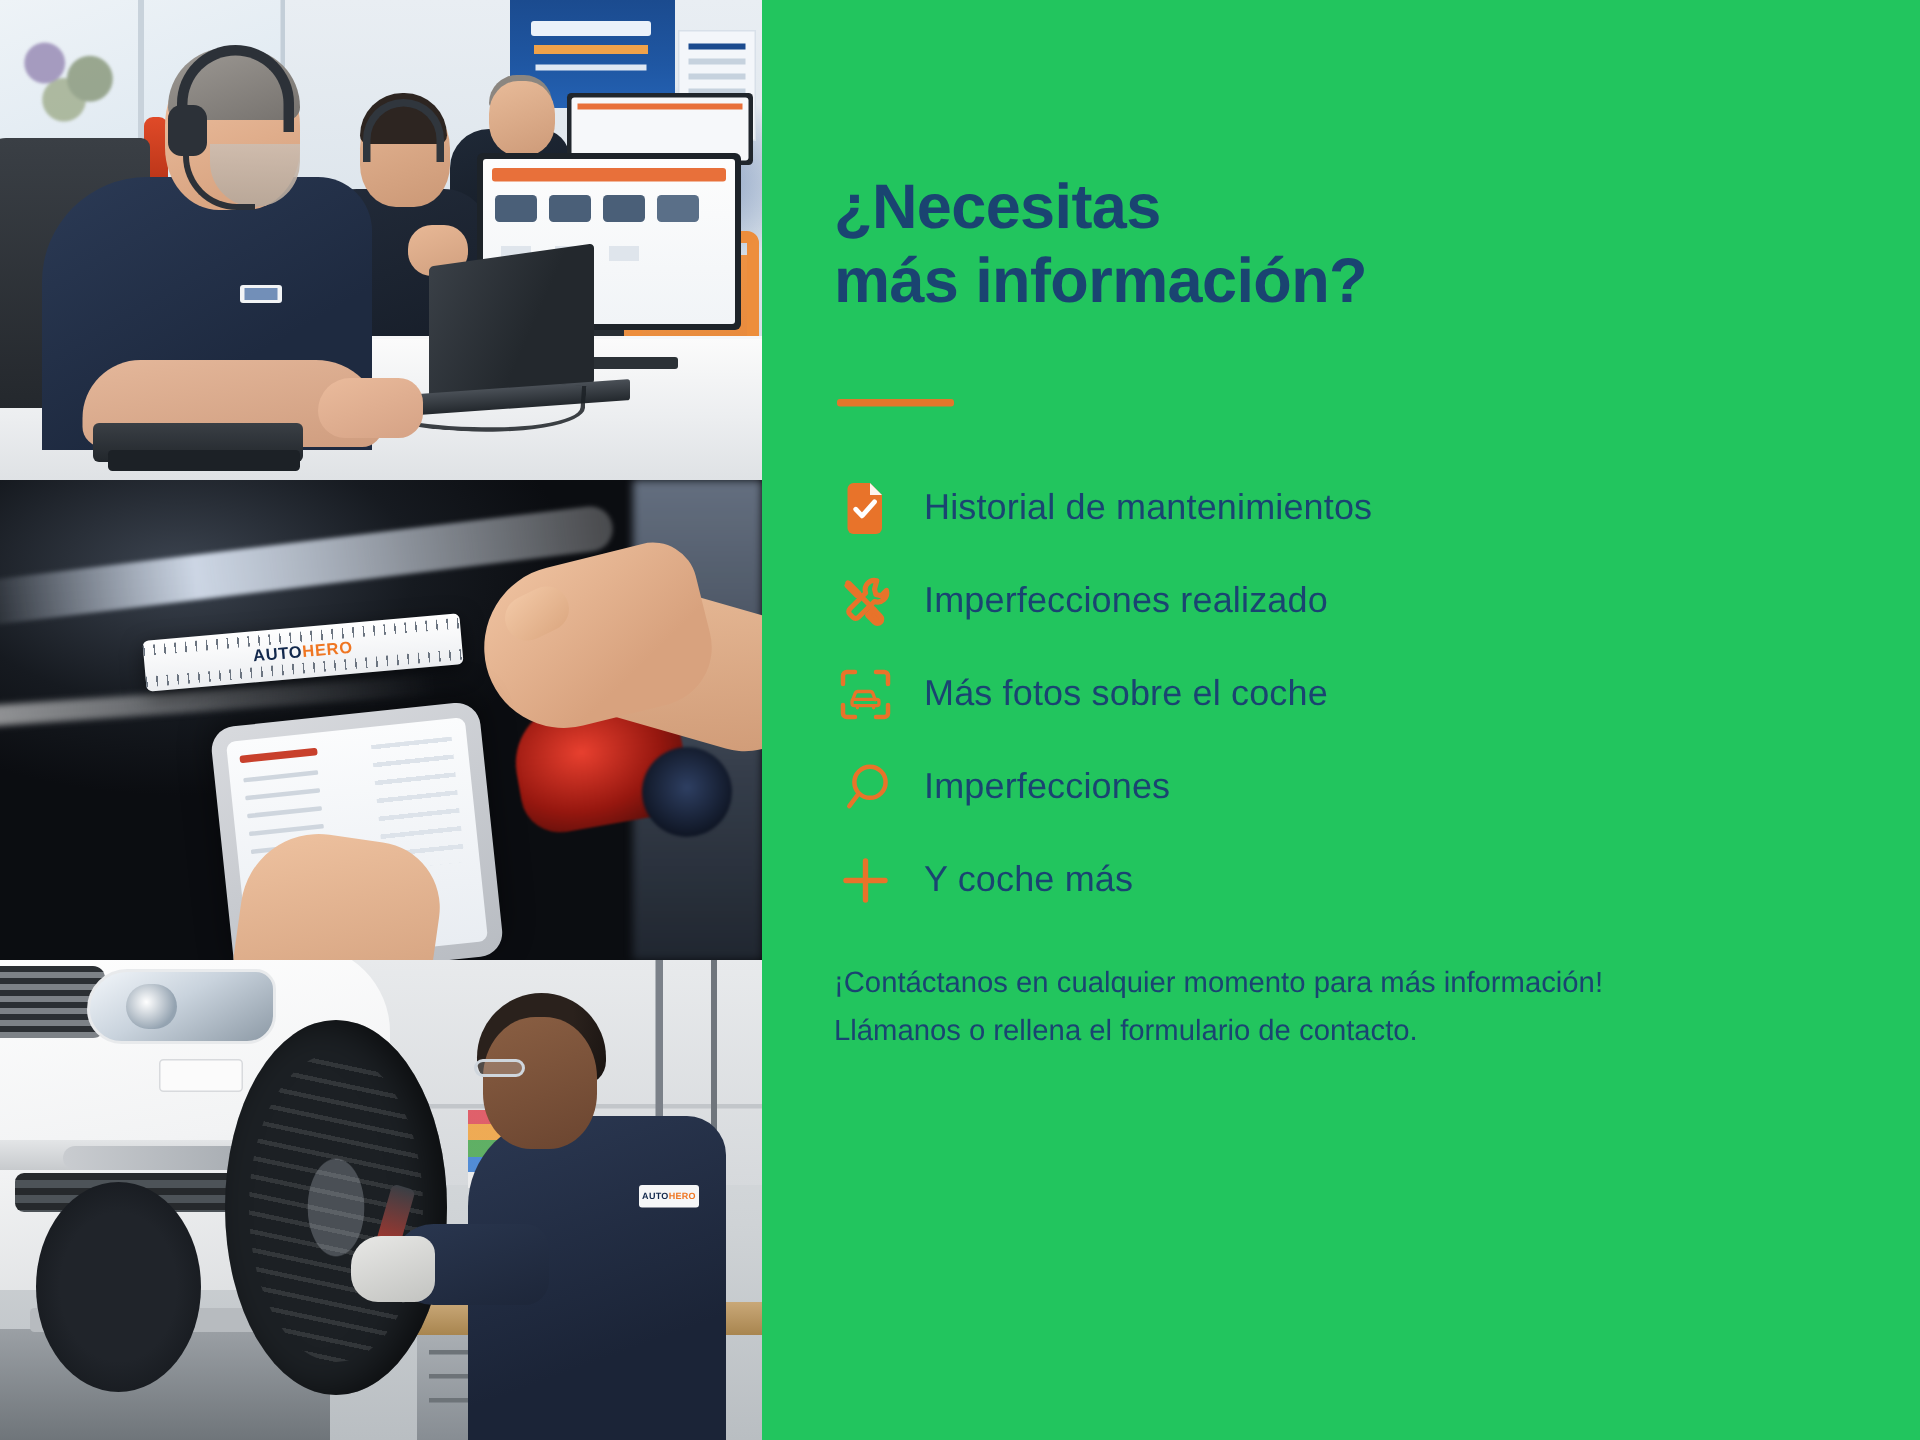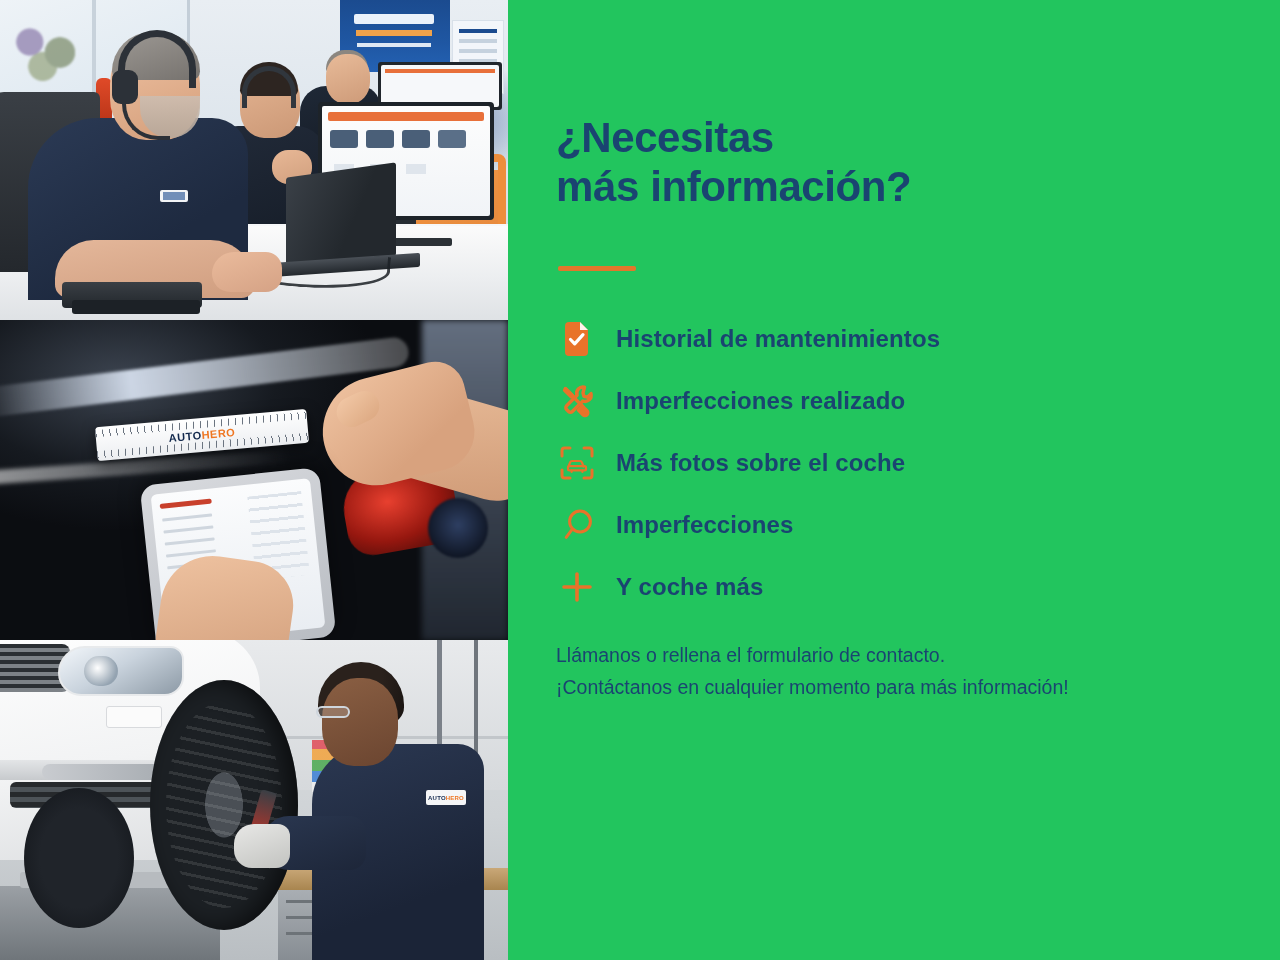--- a/index.html
+++ b/index.html
@@ -476,21 +476,21 @@
   .features {
     position:absolute; left: 46px; top: 308px; width: 560px;
   }
   .feature-row {
     display:flex; align-items:center; height: 62px;
   }
   .feature-icon {
     width: 46px; flex:0 0 46px; display:flex; align-items:center; justify-content:center;
   }
   .feature-label {
-    font-size: 24px; color:#1a4471; font-weight: 700; margin-left: 16px;
+    font-size: 24px; color:#1a4471; font-weight: 400; margin-left: 16px;
     letter-spacing: .1px;
   }
 
   .contact {
     position:absolute; left: 48px; top: 640px; width: 680px;
     font-size: 19.5px; line-height: 1.62; color:#1a4471;
   }
   .contact div { white-space: nowrap; }
 </style>
 </head>
@@ -667,18 +667,18 @@
           <svg width="32" height="32" viewBox="0 0 32 32" aria-hidden="true">
             <path d="M16 3v26M3 16h26" stroke="#e8732a" stroke-width="3.6" stroke-linecap="round"></path>
           </svg>
         </span>
         <span class="feature-label">Y coche más</span>
       </div>
 
     </div>
 
     <div class="contact">
+      <div>¡Contáctanos en cualquier momento para más información!</div>
       <div>Llámanos o rellena el formulario de contacto.</div>
-      <div>¡Contáctanos en cualquier momento para más información!</div>
     </div>
 
   </div>
 </div>
 
 </body></html>

